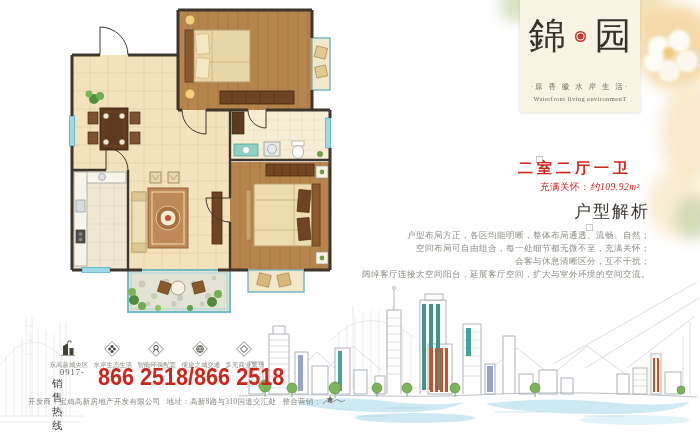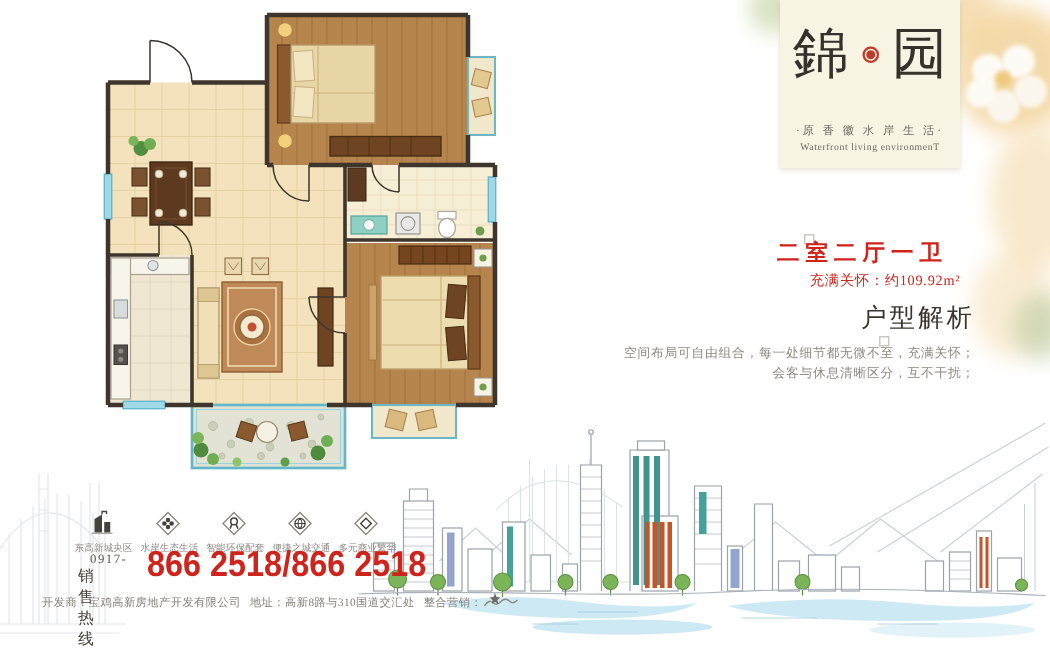--- a/index.html
+++ b/index.html
@@ -20,21 +20,21 @@
   .logo-sub{margin-top:20px;font-size:7.5px;letter-spacing:2px;color:#6b675f;white-space:nowrap;}
   .logo-en{margin-top:3px;font-size:6.5px;letter-spacing:.4px;color:#6b675f;font-family:"Liberation Serif",serif;}
 
   
   .unit-title{position:absolute;left:518px;top:120px;width:144px;text-align:center;
               font-size:30px;color:#2f2b26;letter-spacing:3px;}
   .unit-layout{position:absolute;left:518px;top:159px;width:144px;
                font-size:15px;font-weight:bold;color:#ce241b;letter-spacing:4px;}
   .unit-area{position:absolute;left:518px;top:181px;width:144px;text-align:center;
              font-size:9.5px;color:#ce241b;letter-spacing:.5px;}
-  .unit-area .num{}
+  .unit-area .num{font-style:italic;}
   .mark-sq{position:absolute;width:5px;height:5px;border:1px solid #c9c9c4;background:#fff;}
   .analysis-heading{position:absolute;right:50px;top:200px;font-size:17px;color:#3a352e;letter-spacing:2px;}
   .analysis-lines{position:absolute;right:50px;top:229px;width:380px;text-align:right;
                   font-size:8.5px;line-height:13px;color:#8d8a82;letter-spacing:.5px;}
 
   
   .features{position:absolute;left:48px;top:340px;display:flex;gap:4px;z-index:6;}
   .feature{width:40px;text-align:center;}
   .feature .fic{display:block;margin:0 auto;}
   .feature .flab{margin-top:3px;font-size:7px;color:#8b8880;white-space:nowrap;transform:scale(.92);transform-origin:center top;}
@@ -366,22 +366,24 @@
 
   <div class="mark-sq" style="left:536px;top:156px;"></div>
   <div class="unit-layout">二室二厅一卫</div>
   <div class="unit-area">
     <span>充满关怀：</span><span class="num">约109.92m²</span>
   </div>
 
   <div class="analysis-heading">户型解析</div>
   <div class="mark-sq" style="left:586px;top:224px;"></div>
   <div class="analysis-lines">
+    <div>户型布局方正，各区均能明晰，整体布局通透、流畅、自然；</div>
     <div>空间布局可自由组合，每一处细节都无微不至，充满关怀；</div>
     <div>会客与休息清晰区分，互不干扰；</div>
+    <div>阔绰客厅连接大空间阳台，延展客厅空间，扩大与室外环境的空间交流。</div>
   </div>
 
   <div class="features">
     <div class="feature">
       <svg class="fic" width="18" height="18" viewBox="0 0 18 18">
         <g fill="#45423c">
             <path d="M4,15 V6 l5,-3 V15 z"></path>
             <rect x="10.5" y="8" width="4" height="7"></rect>
           </g>
         <path d="M9,3 V1 h3 v1.6" stroke="#45423c" stroke-width="0.9" fill="none"></path>

